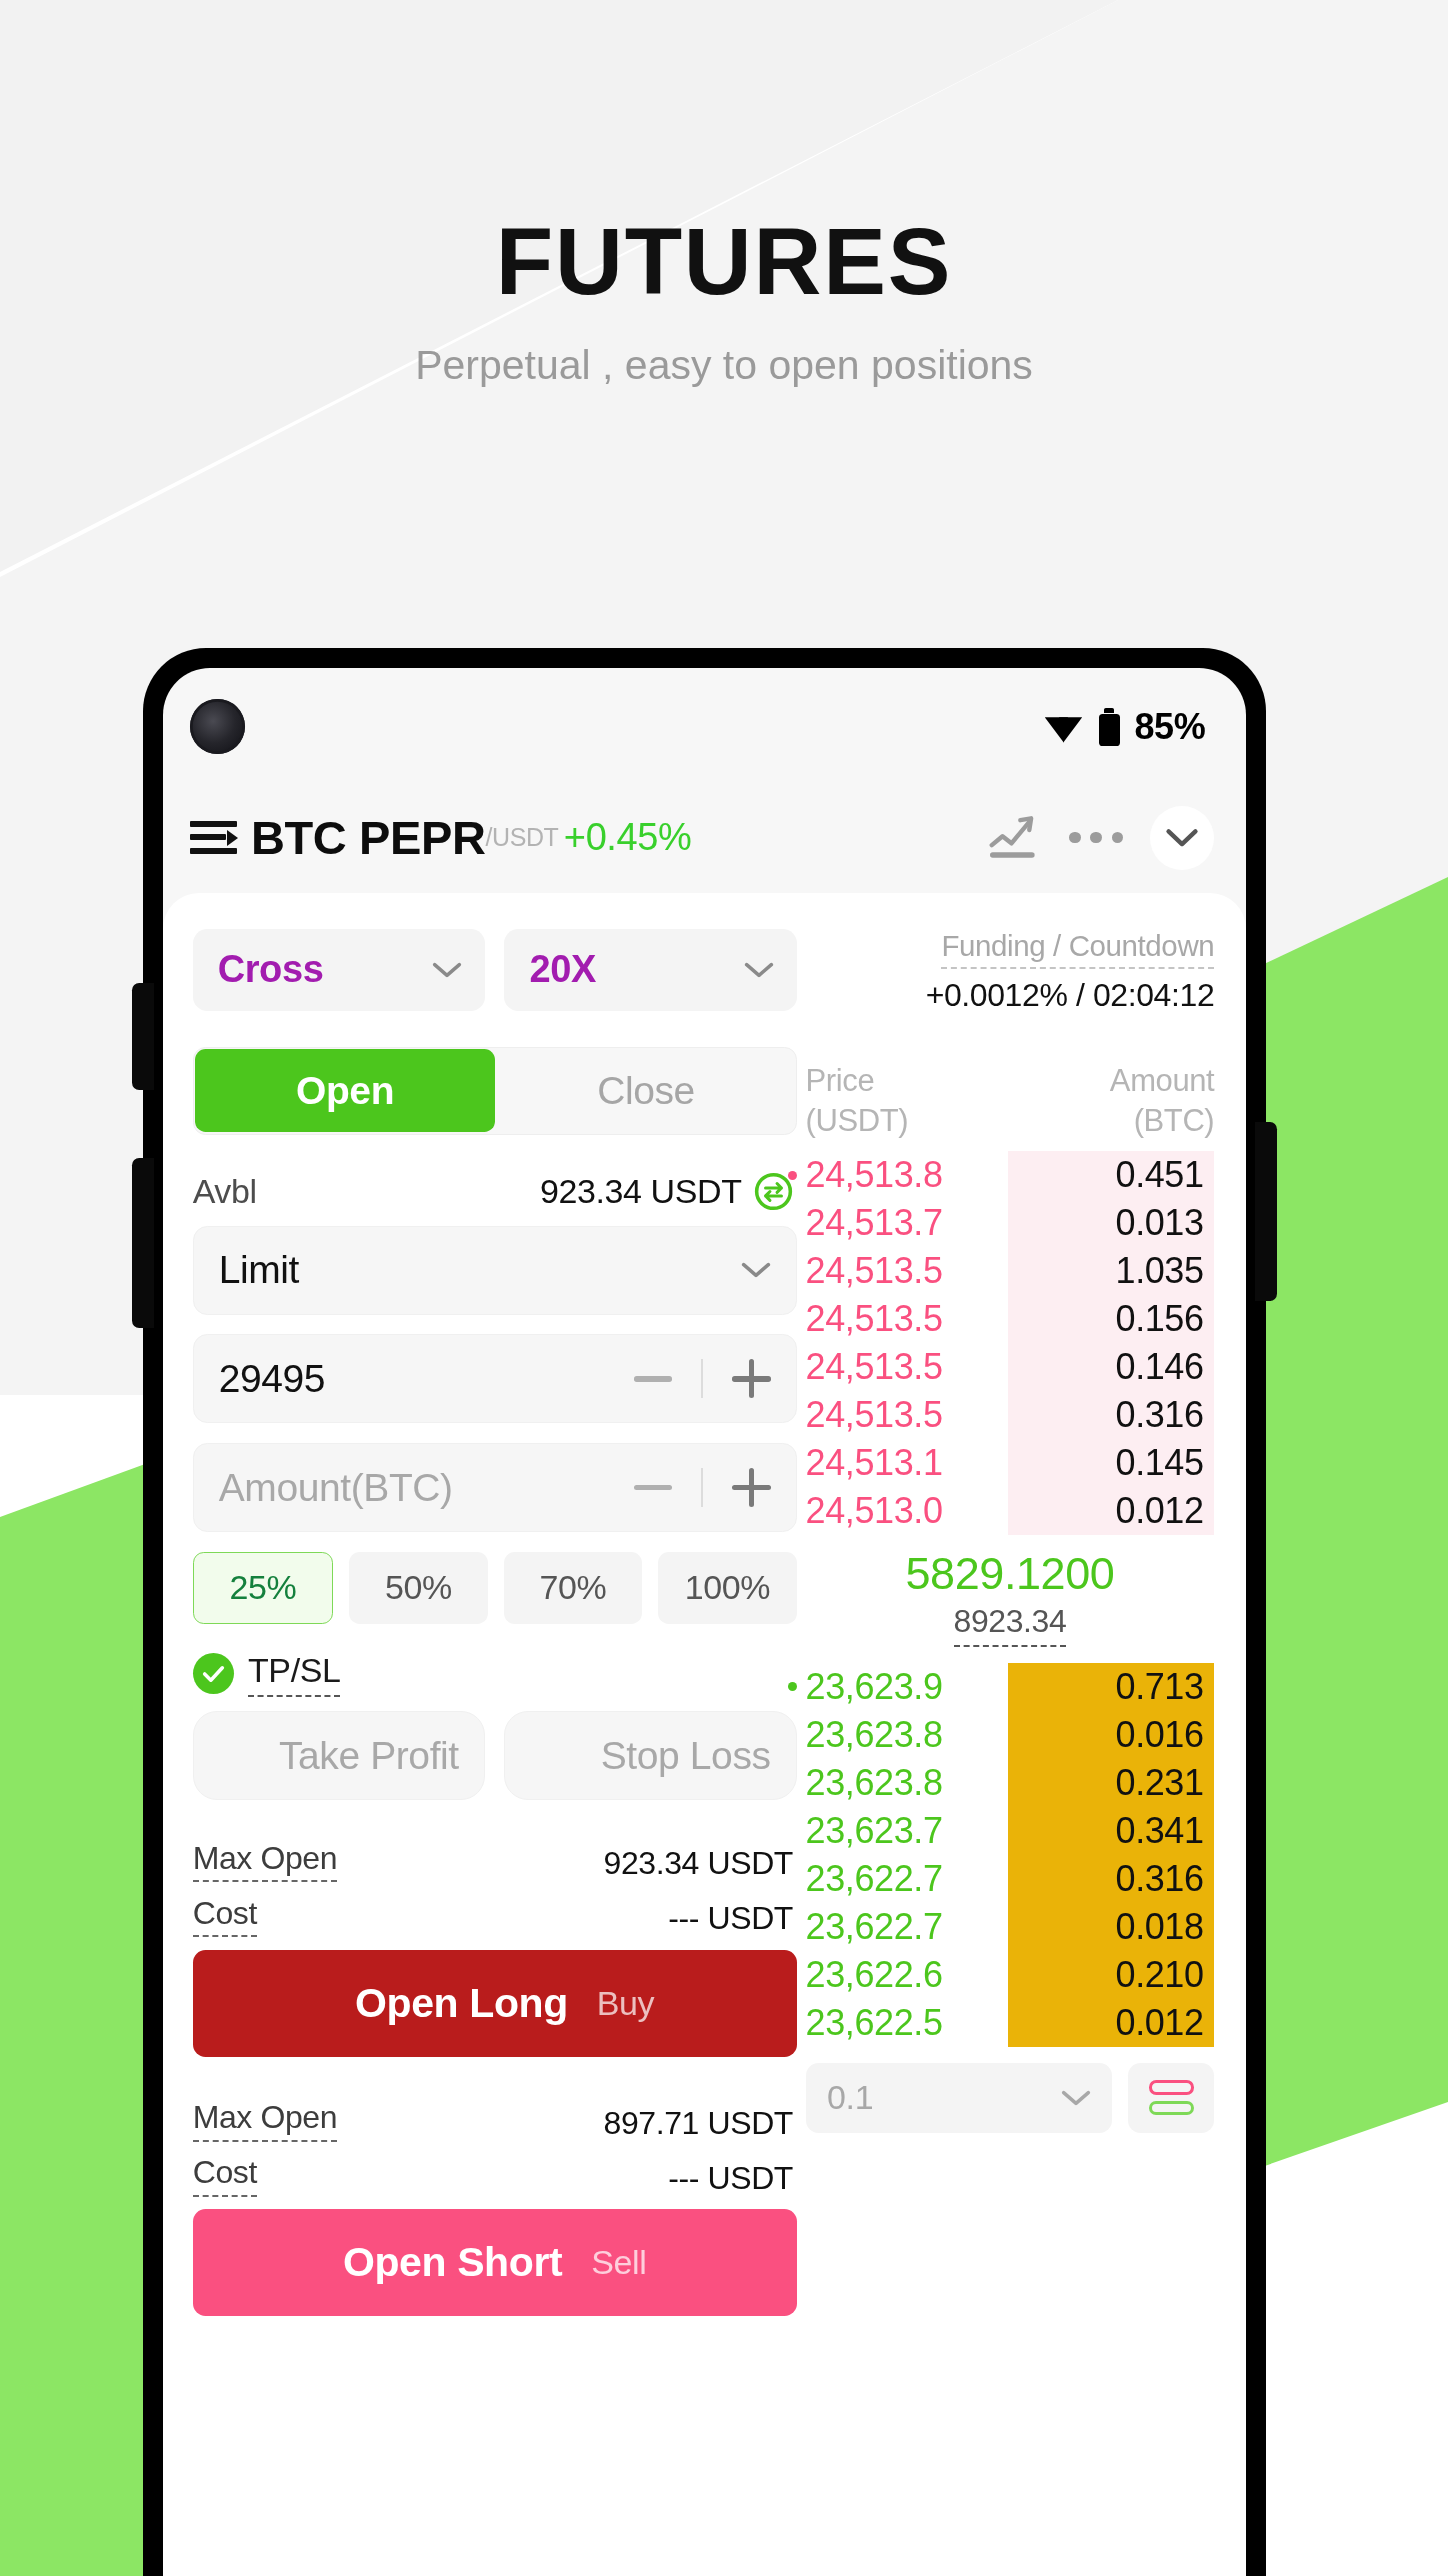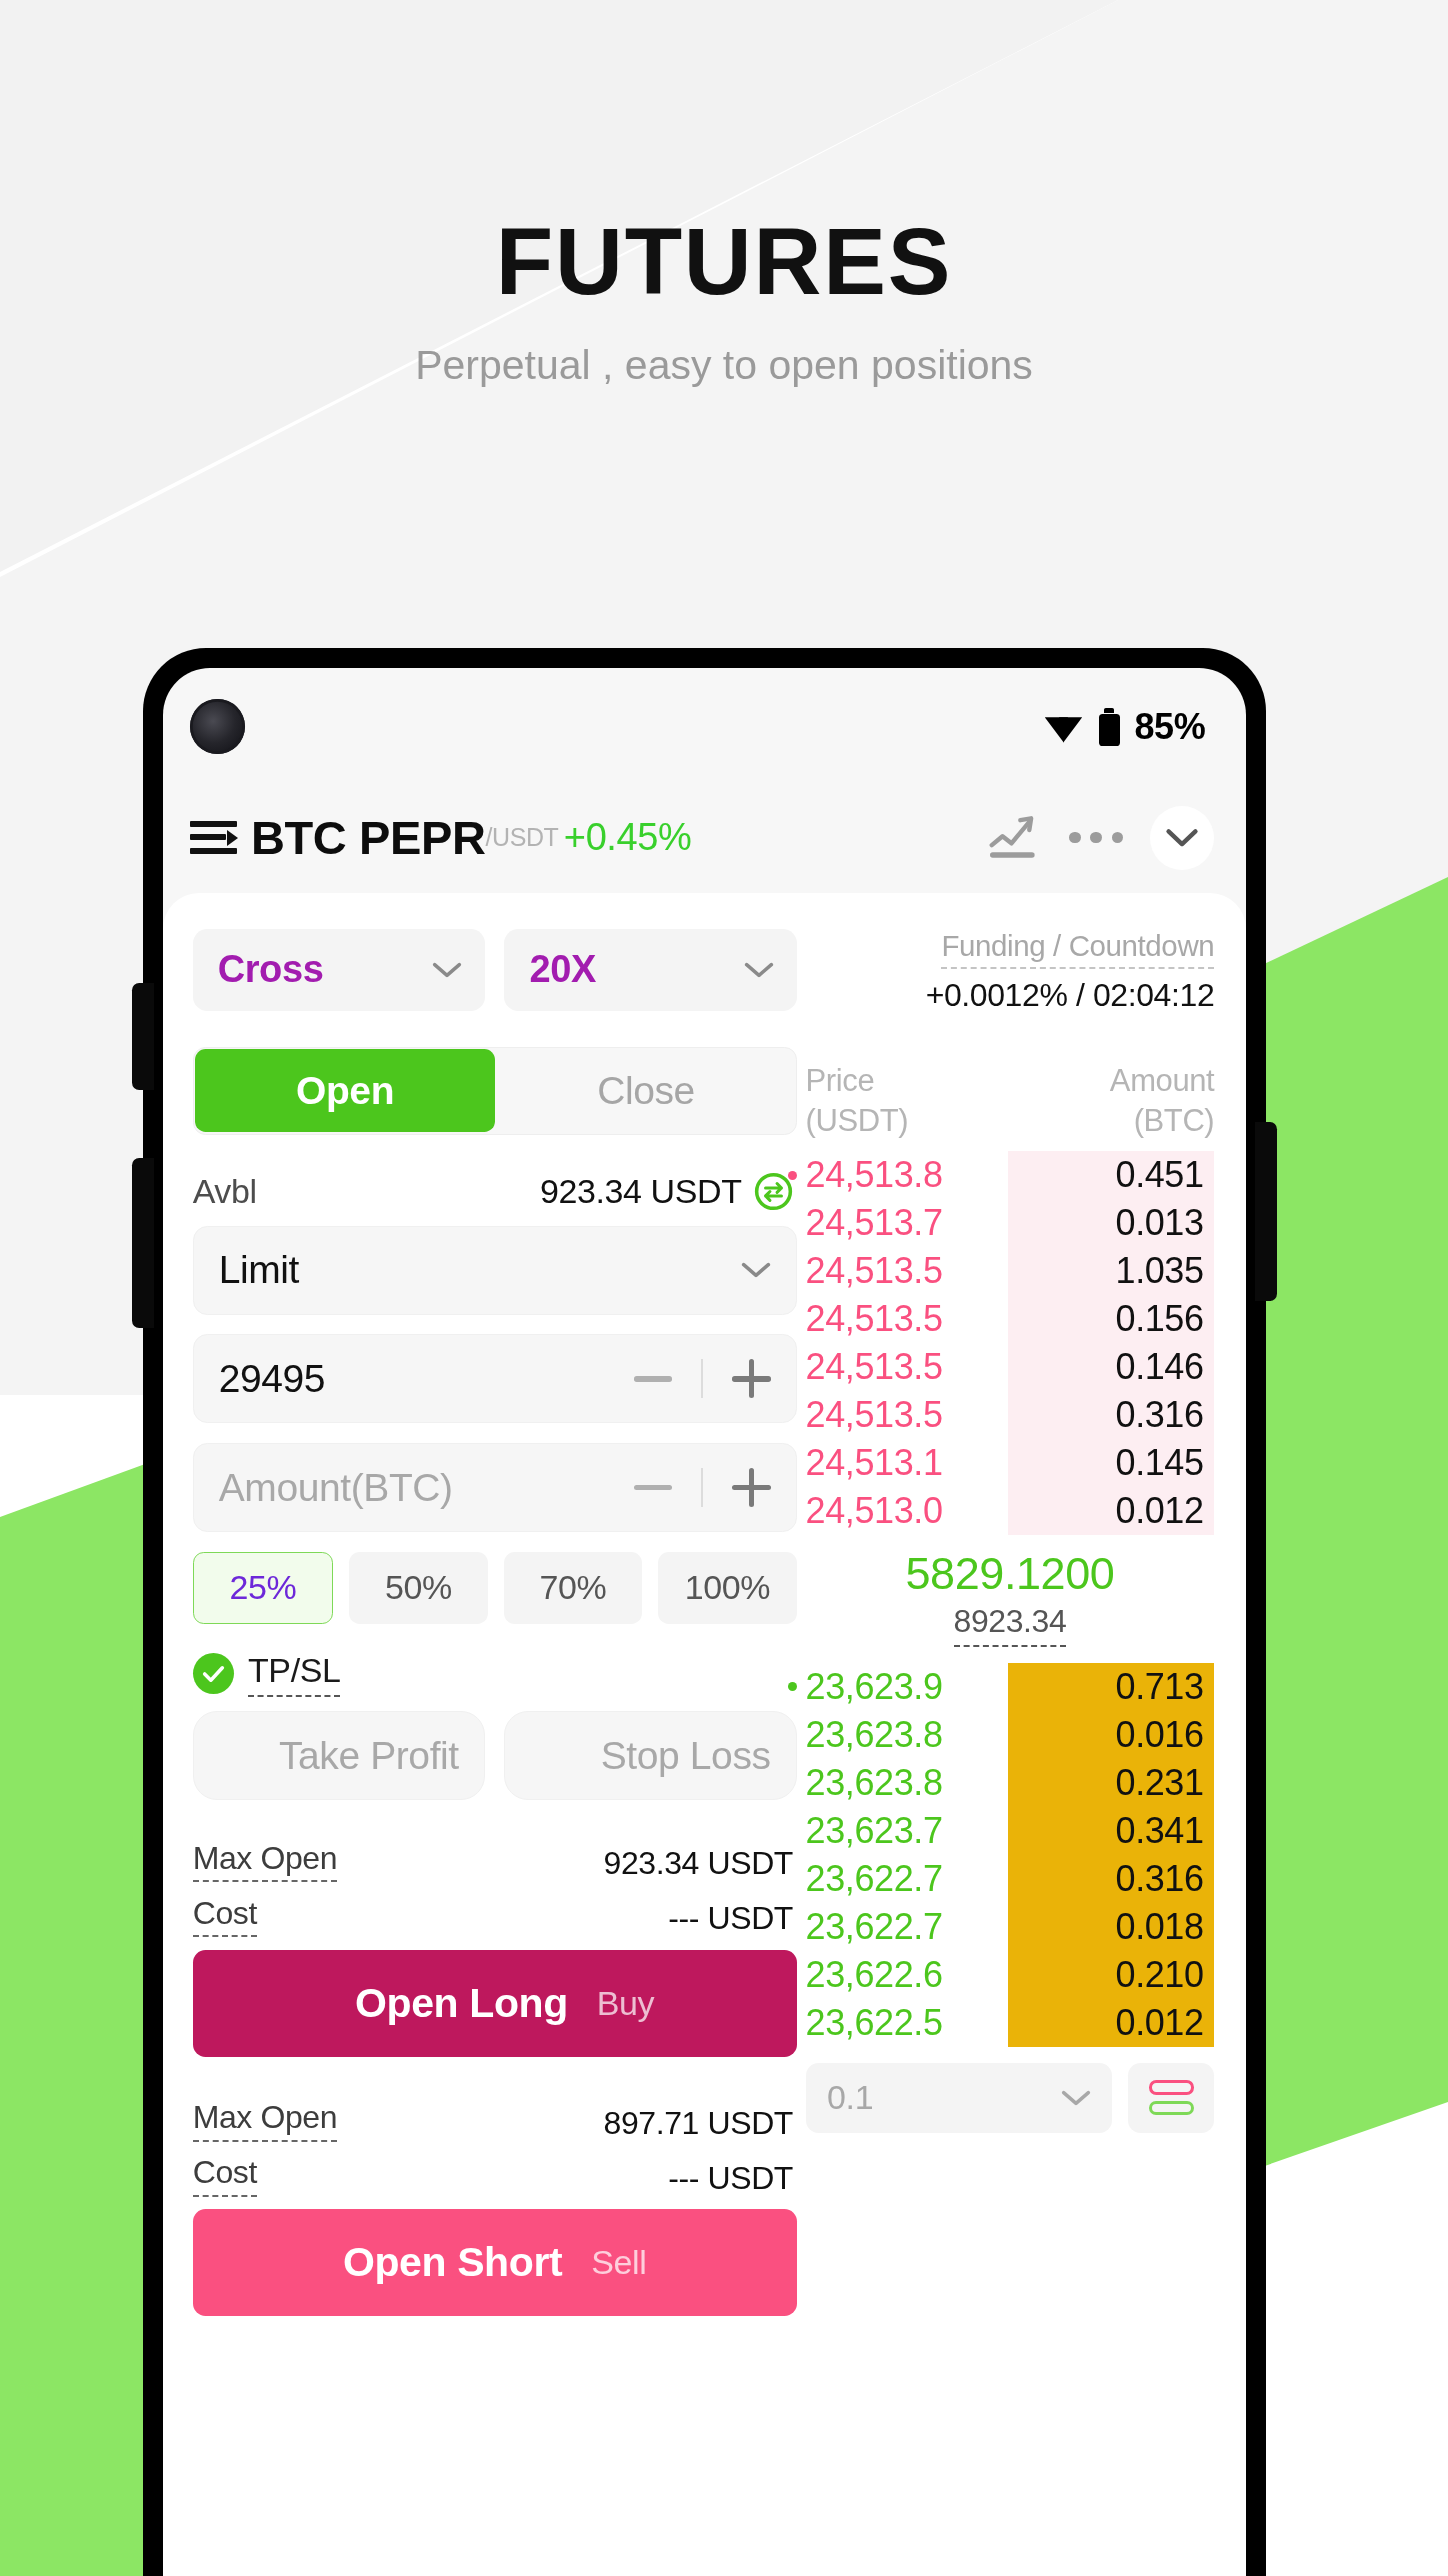--- a/index.html
+++ b/index.html
@@ -154,21 +154,21 @@
   .plus:before{ left:0; top:17px; width:39px; height:5.4px; }
   .plus:after { left:17px; top:0; width:5.4px; height:39px; }
 
   
   .pct-row { display:flex; gap:16px; margin:5.4px 0 27px 0; }
   .pct {
     flex:1; height:72px; border-radius:10.7px; background:#f4f4f4;
     display:flex; align-items:center; justify-content:center;
     font-size:34px; color:#555; letter-spacing:-0.4px;
   }
-  .pct.active { background:#f2fcec; border:1.8px solid #7ed957; color:#6d28d9; }
+  .pct.active { background:#f2fcec; border:1.8px solid #7ed957; color:#15803d; }
 
   
   .tpsl-row { display:flex; align-items:center; gap:14.3px; margin-bottom:14.3px; }
   .check {
     width:41px; height:41px; border-radius:50%; background:#4cc61d;
     display:flex; align-items:center; justify-content:center;
   }
   .tpsl-lbl {
     font-size:34px; color:#1a1a1a; letter-spacing:-0.4px;
     border-bottom:2.7px dashed #555; padding-bottom:5.4px;
@@ -181,21 +181,21 @@
   .sum-lbl {
     font-size:32px; color:#3d3d3d; letter-spacing:-0.4px;
     border-bottom:2.7px dashed #666; padding-bottom:3.6px;
   }
   .sum-val { margin-left:auto; font-size:32px; color:#111; letter-spacing:-0.4px; }
 
   .order-btn {
     height:107px; border-radius:12.5px; margin-top:12.5px; margin-bottom:30px;
     display:flex; align-items:center; justify-content:center; gap:29px;
   }
-  .btn-long  { background:#be185d;padding-left:20px; }
+  .btn-long  { background:#b91c1c;padding-left:20px; }
   .btn-short { background:#fa5080; }
   .ob-main { font-size:41px; font-weight:bold; color:#fff; letter-spacing:-0.4px; }
   .ob-sub  { font-size:34px; color:rgba(255,255,255,.72); letter-spacing:-0.4px; }
 
   
   .funding-lbl {
     font-size:29.5px; color:#a8a8a8; text-align:left; letter-spacing:-0.4px;
     border-bottom:2.7px dashed #c4c4c4; padding-bottom:4.5px; display:inline-block; float:right; clear:both;
   }
   .funding-val { font-size:32px; color:#111; text-align:right; letter-spacing:-0.4px; clear:both; padding-top:8px; }

